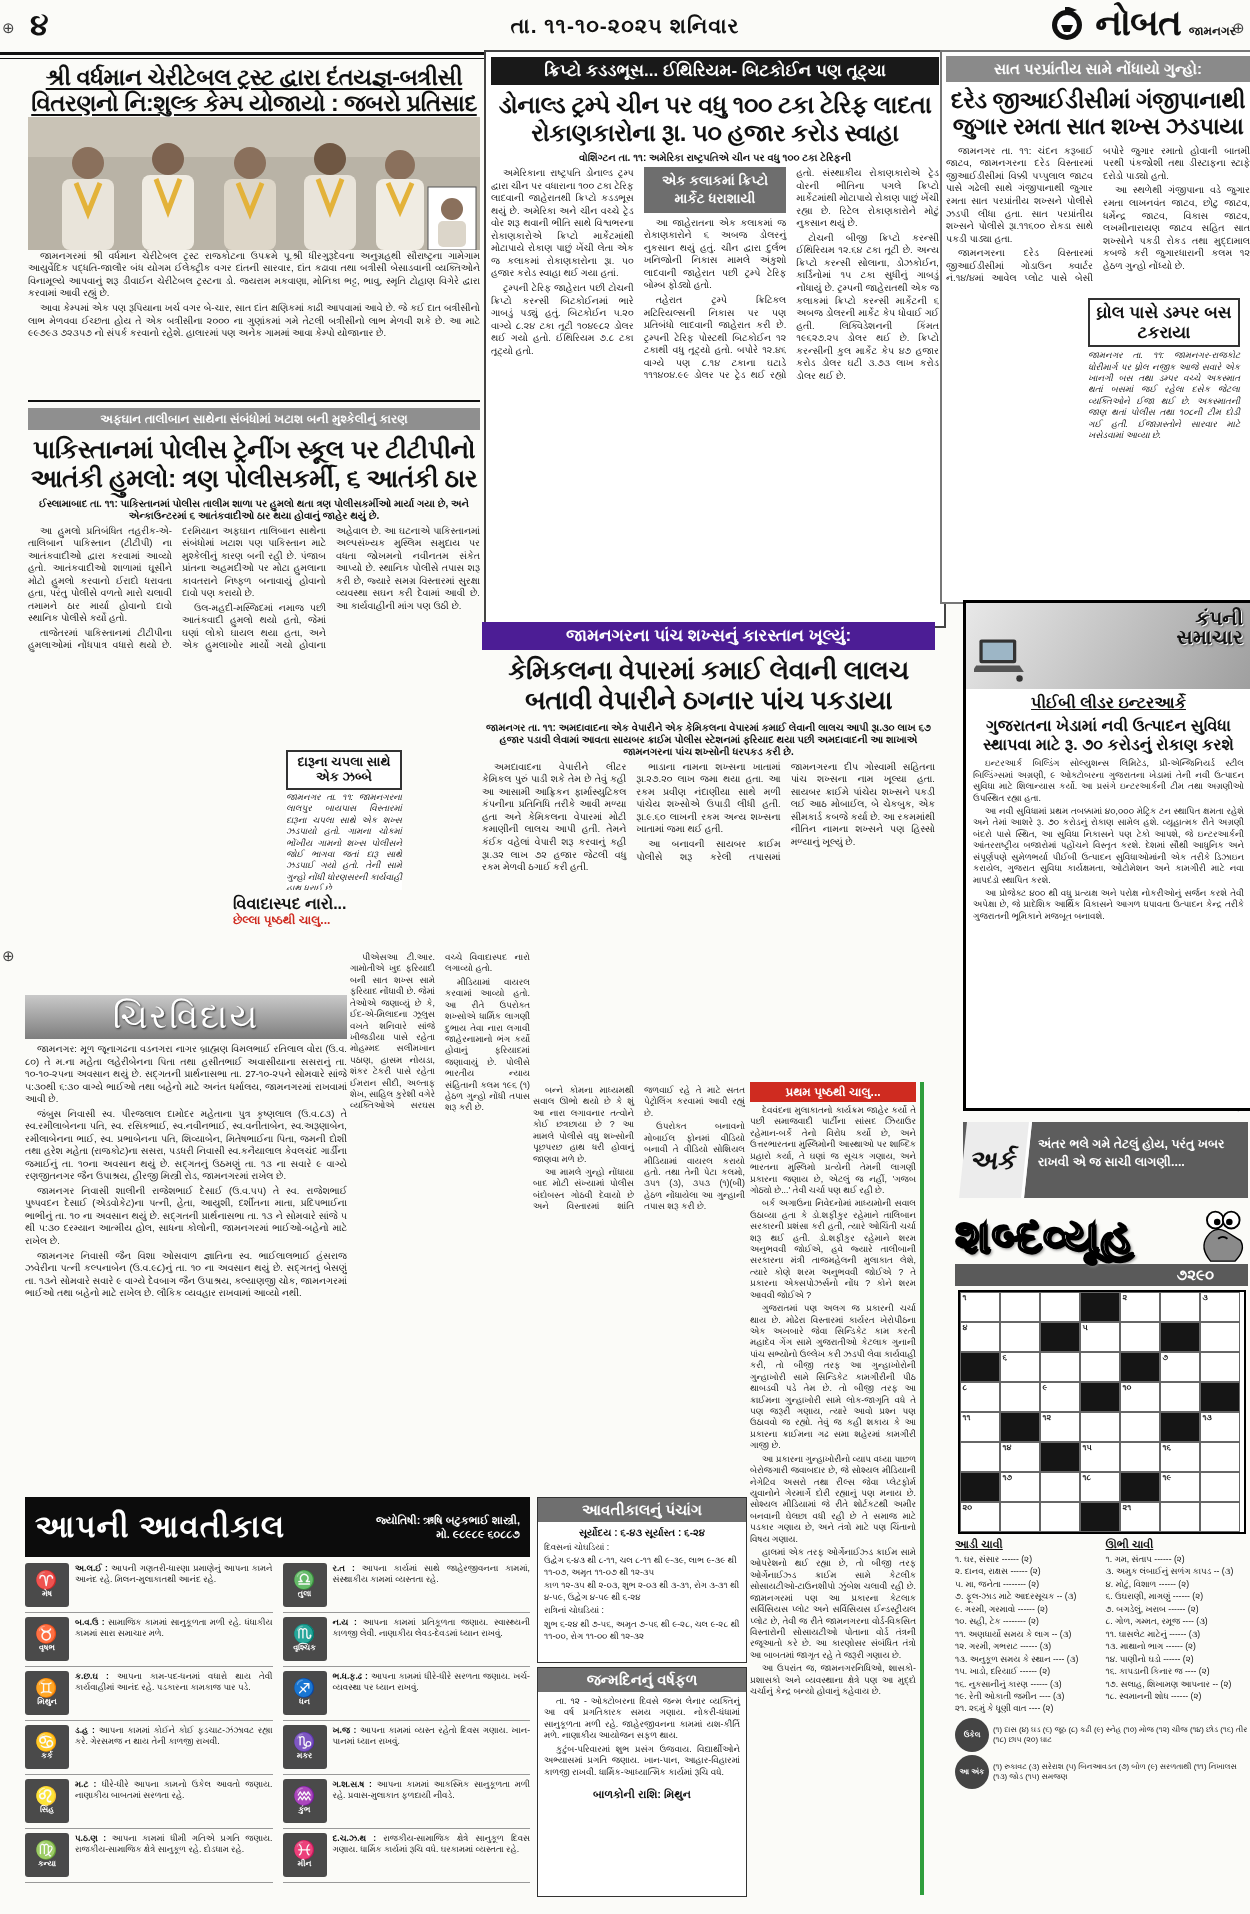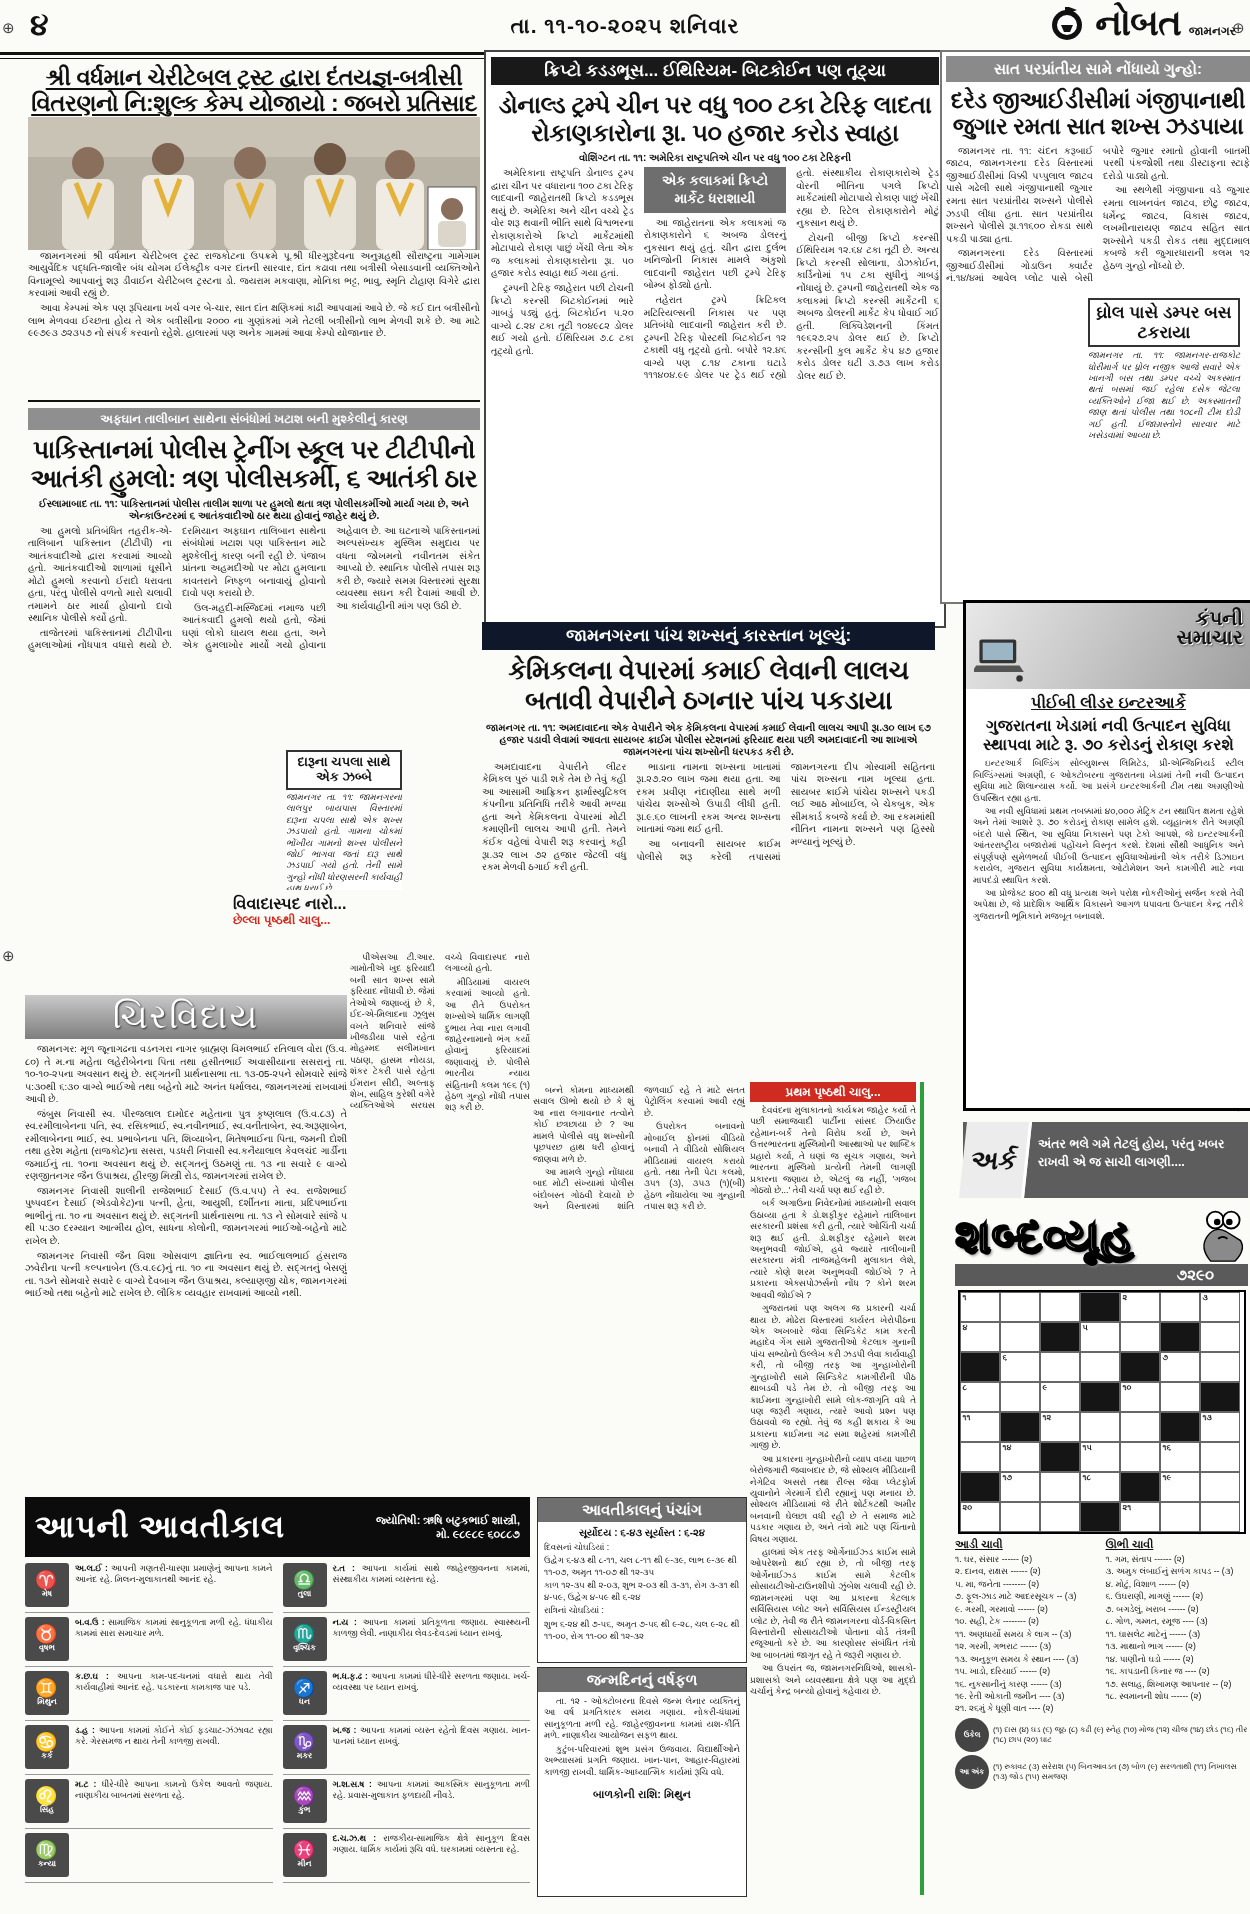--- a/index.html
+++ b/index.html
@@ -183,21 +183,21 @@
         <p>આ સ્થળેથી ગંજીપાના વડે જુગાર રમતા લાખનવંત જાટવ, છોટુ જાટવ, ધર્મેન્દ્ર જાટવ, વિકાસ જાટવ, લખમીનારાયણ જાટવ સહિત સાત શખ્સોને પકડી રોકડ તથા મુદ્દામાલ કબજે કરી જુગારધારાની કલમ ૧૨ હેઠળ ગુન્હો નોંધ્યો છે.</p>
       </div>
 
     <div class="abs" style="left:146px;top:246px;width:152px;height:198px;background:#fff;">
       <div class="sub-art-title" style="font-size:17px;">ઘ્રોલ પાસે ડમ્પર બસ ટકરાયા</div>
       <div class="body-xs just" style="margin-top:3px;font-style:italic;">જામનગર તા. ૧૧: જામનગર-રાજકોટ ધોરીમાર્ગ પર ધ્રોલ નજીક આજે સવારે એક ખાનગી બસ તથા ડમ્પર વચ્ચે અકસ્માત થતાં બસમાં જઈ રહેલા દસેક જેટલા વ્યક્તિઓને ઈજા થઈ છે. અકસ્માતની જાણ થતાં પોલીસ તથા ૧૦૮ની ટીમ દોડી ગઈ હતી. ઈજાગ્રસ્તોને સારવાર માટે ખસેડવામાં આવ્યા છે.</div>
     </div>
   </div>
 
   <div class="abs clip" style="left:482px;top:622px;width:453px;height:458px;">
-    <div class="kicker" style="background:#0f172a;font-size:17px;">જામનગરના પાંચ શખ્સનું કારસ્તાન ખૂલ્યું:</div>
+    <div class="kicker" style="background:#4c1d95;font-size:17px;">જામનગરના પાંચ શખ્સનું કારસ્તાન ખૂલ્યું:</div>
     <div class="headline" style="font-size:26px;margin:6px 0;">કેમિકલના વેપારમાં કમાઈ લેવાની લાલચ બતાવી વેપારીને ઠગનાર પાંચ પકડાયા</div>
     <div class="dateline">જામનગર તા. ૧૧: અમદાવાદના એક વેપારીને એક કેમિકલના વેપારમાં કમાઈ લેવાની લાલચ આપી રૂા.૩૦ લાખ ૬૭ હજાર પડાવી લેવામાં આવતા સાયબર ક્રાઈમ પોલીસ સ્ટેશનમાં ફરિયાદ થયા પછી અમદાવાદની આ શાખાએ જામનગરના પાંચ શખ્સોની ધરપકડ કરી છે.</div>
     <div class="body-sm just cols3" style="height:320px;">
         <p>અમદાવાદના વેપારીને લીટર કેમિકલ પુરું પાડી શકે તેમ છે તેવું કહી આ આસામી આફ્રિકન ફાર્માસ્યુટિકલ કંપનીના પ્રતિનિધિ તરીકે આવી મળ્યા હતા અને કેમિકલના વેપારમાં મોટી કમાણીની લાલચ આપી હતી. તેમને કંઈક વહેલાં વેપારી શરૂ કરવાનું કહી રૂા.૩૨ લાખ ૭૨ હજાર જેટલી વધુ રકમ મેળવી ઠગાઈ કરી હતી.</p>
         <p>ભાડાના નામના શખ્સના ખાતામાં રૂા.૨૭.૨૦ લાખ જમા થયા હતા. આ રકમ પ્રવીણ નંદાણીયા સાથે મળી પાંચેય શખ્સોએ ઉપાડી લીધી હતી. રૂા.૯.૬૦ લાખની રકમ અન્ય શખ્સના ખાતામાં જમા થઈ હતી.</p>
         <p>આ બનાવની સાયબર ક્રાઈમ પોલીસે શરૂ કરેલી તપાસમાં જામનગરના દીપ ગોસ્વામી સહિતના પાંચ શખ્સના નામ ખૂલ્યા હતા. સાયબર ક્રાઈમે પાંચેય શખ્સને પકડી લઈ આઠ મોબાઈલ, બે ચેકબુક, એક સીમકાર્ડ કબજે કર્યા છે. આ રકમમાંથી નીતિન નામના શખ્સને પણ હિસ્સો મળ્યાનું ખૂલ્યું છે.</p>
       </div>
   </div>
 
   <div class="abs" style="left:233px;top:895px;width:196px;height:54px;">
@@ -210,21 +210,21 @@
     </div>
   <div class="abs clip body-xs just cols2" style="left:533px;top:1085px;width:212px;height:405px;">
       <p>બન્ને કોમના માધ્યમથી સવાલ ઊભો થયો છે કે શું આ નારા લગાવનાર તત્વોને કોઈ છત્રછાયા છે ? આ મામલે પોલીસે વધુ શખ્સોની પૂછપરછ હાથ ધરી હોવાનું જાણવા મળે છે.</p>
       <p>આ મામલે ગુન્હો નોંધાયા બાદ મોટી સંખ્યામાં પોલીસ બંદોબસ્ત ગોઠવી દેવાયો છે અને વિસ્તારમાં શાંતિ જળવાઈ રહે તે માટે સતત પેટ્રોલિંગ કરવામાં આવી રહ્યું છે.</p>
       <p>ઉપરોક્ત બનાવનો મોબાઈલ ફોનમાં વીડિયો બનાવી તે વીડિયો સોશિયલ મીડિયામાં વાયરલ કરાયો હતો. તથા તેની પેટા કલમો, ૩૫૧ (૩), ૩૫૩ (૧)(બી) હેઠળ નોંધાયેલા આ ગુન્હાની તપાસ શરૂ કરી છે.</p>
     </div>
 
   <div class="abs clip" style="left:25px;top:995px;width:322px;height:497px;">
     <div class="chir-head">ચિરવિદાય</div>
     <div class="body-sm just" style="margin-top:4px;">
-        <p>જામનગર: મૂળ જૂનાગઢના વડનગરા નાગર બ્રાહ્મણ વિમલભાઈ રતિલાલ વોરા (ઉ.વ. ૮૦) તે મ.ના મહેતા લહેરીબેનના પિતા તથા હસીતભાઈ અવાસીયાના સસરાનું તા. ૧૦-૧૦-૨૫ના અવસાન થયું છે. સદ્ગતની પ્રાર્થનાસભા તા. ૧૩-05-૨૫ને સોમવારે સાંજે ૫:૩૦થી ૬:૩૦ વાગ્યે ભાઈઓ તથા બહેનો માટે અનંત ધર્માલય, જામનગરમાં રાખવામાં આવી છે.</p>
+        <p>જામનગર: મૂળ જૂનાગઢના વડનગરા નાગર બ્રાહ્મણ વિમલભાઈ રતિલાલ વોરા (ઉ.વ. ૮૦) તે મ.ના મહેતા લહેરીબેનના પિતા તથા હસીતભાઈ અવાસીયાના સસરાનું તા. ૧૦-૧૦-૨૫ના અવસાન થયું છે. સદ્ગતની પ્રાર્થનાસભા તા. 27-૧૦-૨૫ને સોમવારે સાંજે ૫:૩૦થી ૬:૩૦ વાગ્યે ભાઈઓ તથા બહેનો માટે અનંત ધર્માલય, જામનગરમાં રાખવામાં આવી છે.</p>
         <p>જંબુસ નિવાસી સ્વ. પીરજલાલ દામોદર મહેતાના પુત્ર કૃષ્ણલાલ (ઉ.વ.૮૩) તે સ્વ.રમીલાબેનના પતિ, સ્વ. રસિકભાઈ, સ્વ.નવીનભાઈ, સ્વ.વનીતાબેન, સ્વ.અરૂણાબેન, રમીલાબેનના ભાઈ, સ્વ. પ્રભાબેનના પતિ, શિવ્યાબેન, મિતેષભાઈના પિતા, જમની દોશી તથા હરેશ મહેતા (રાજકોટ)ના સસરા, પડધરી નિવાસી સ્વ.કનૈયાલાલ કેવલચંદ ગાર્ડીના જમાઈનું તા. ૧૦ના અવસાન થયું છે. સદ્ગતનું ઉઠમણું તા. ૧૩ ના સવારે ૯ વાગ્યે રણજીતનગર જૈન ઉપાશ્રય, હીરજી મિસ્ત્રી રોડ, જામનગરમાં રાખેલ છે.</p>
         <p>જામનગર નિવાસી શાલીની રાજેશભાઈ દેસાઈ (ઉ.વ.૫૫) તે સ્વ. રાજેશભાઈ પુષ્પવદન દેસાઈ (એડવોકેટ)ના પત્ની, હેતા, આયુશી, દર્શીતના માતા, પ્રદિપભાઈના ભાભીનું તા. ૧૦ ના અવસાન થયું છે. સદ્ગતની પ્રાર્થનાસભા તા. ૧૩ ને સોમવારે સાંજે ૫ થી ૫:૩૦ દરમ્યાન આત્મીય હોલ, સાધના કોલોની, જામનગરમાં ભાઈઓ-બહેનો માટે રાખેલ છે.</p>
         <p>જામનગર નિવાસી જૈન વિશા ઓસવાળ જ્ઞાતિના સ્વ. ભાઈલાલભાઈ હંસરાજ ઝવેરીના પત્ની કલ્પનાબેન (ઉ.વ.૯૮)નું તા. ૧૦ ના અવસાન થયું છે. સદ્ગતનું બેસણું તા. ૧૩ને સોમવારે સવારે ૯ વાગ્યે દેવબાગ જૈન ઉપાશ્રય, કલ્યાણજી ચોક, જામનગરમાં ભાઈઓ તથા બહેનો માટે રાખેલ છે. લૌકિક વ્યવહાર રાખવામાં આવ્યો નથી.</p>
       </div>
   </div>
 
   <div class="abs clip" style="left:750px;top:1082px;width:166px;height:813px;">
     <div class="cont-head">પ્રથમ પૃષ્ઠથી ચાલુ...</div>
     <div class="body-xs just">
         <p>દેવવંદના મુલાકાતનો કાર્યક્રમ જાહેર કર્યો તે પછી સમાજવાદી પાર્ટીના સાંસદ ઝિયાઉર રહેમાન-બર્કે તેનો વિરોધ કર્યો છે, અને ઉત્તરભારતના મુસ્લિમોની આસ્થાઓ પર શાબ્દિક પ્રહારો કર્યા, તે ઘણાં જ સૂચક ગણાય, અને ભારતના મુસ્લિમો પ્રત્યેની તેમની લાગણી પ્રકારના જણાય છે, એટલું જ નહીં, 'ગજબ ગોઠ્યો છે...' તેવી ચર્ચા પણ થઈ રહી છે.</p>
@@ -470,20 +470,21 @@
             <div class="hglyph">♌</div>
             <div class="hname">સિંહ</div>
           </div>
           <div class="htxt"><span class="hsyl">મ.ટ : </span>ધીરે-ધીરે આપના કામનો ઉકેલ આવતો જણાય. નાણાકીય બાબતમાં સરળતા રહે.</div>
         </div>
         <div class="horo">
           <div class="htile">
             <div class="hglyph">♍</div>
             <div class="hname">કન્યા</div>
           </div>
+          <div class="htxt"><span class="hsyl">પ.ઠ.ણ : </span>આપના કામમાં ધીમી ગતિએ પ્રગતિ જણાય. રાજકીય-સામાજિક ક્ષેત્રે સાનુકૂળ રહે. દોડધામ રહે.</div>
         </div>
         <div class="horo">
           <div class="htile">
             <div class="hglyph">♎</div>
             <div class="hname">તુલા</div>
           </div>
           <div class="htxt"><span class="hsyl">ર.ત : </span>આપના કાર્યમાં સાથે જાહેરજીવનના કામમાં, સંસ્થાકીય કામમાં વ્યસ્તતા રહે.</div>
         </div>
         <div class="horo">
           <div class="htile">

